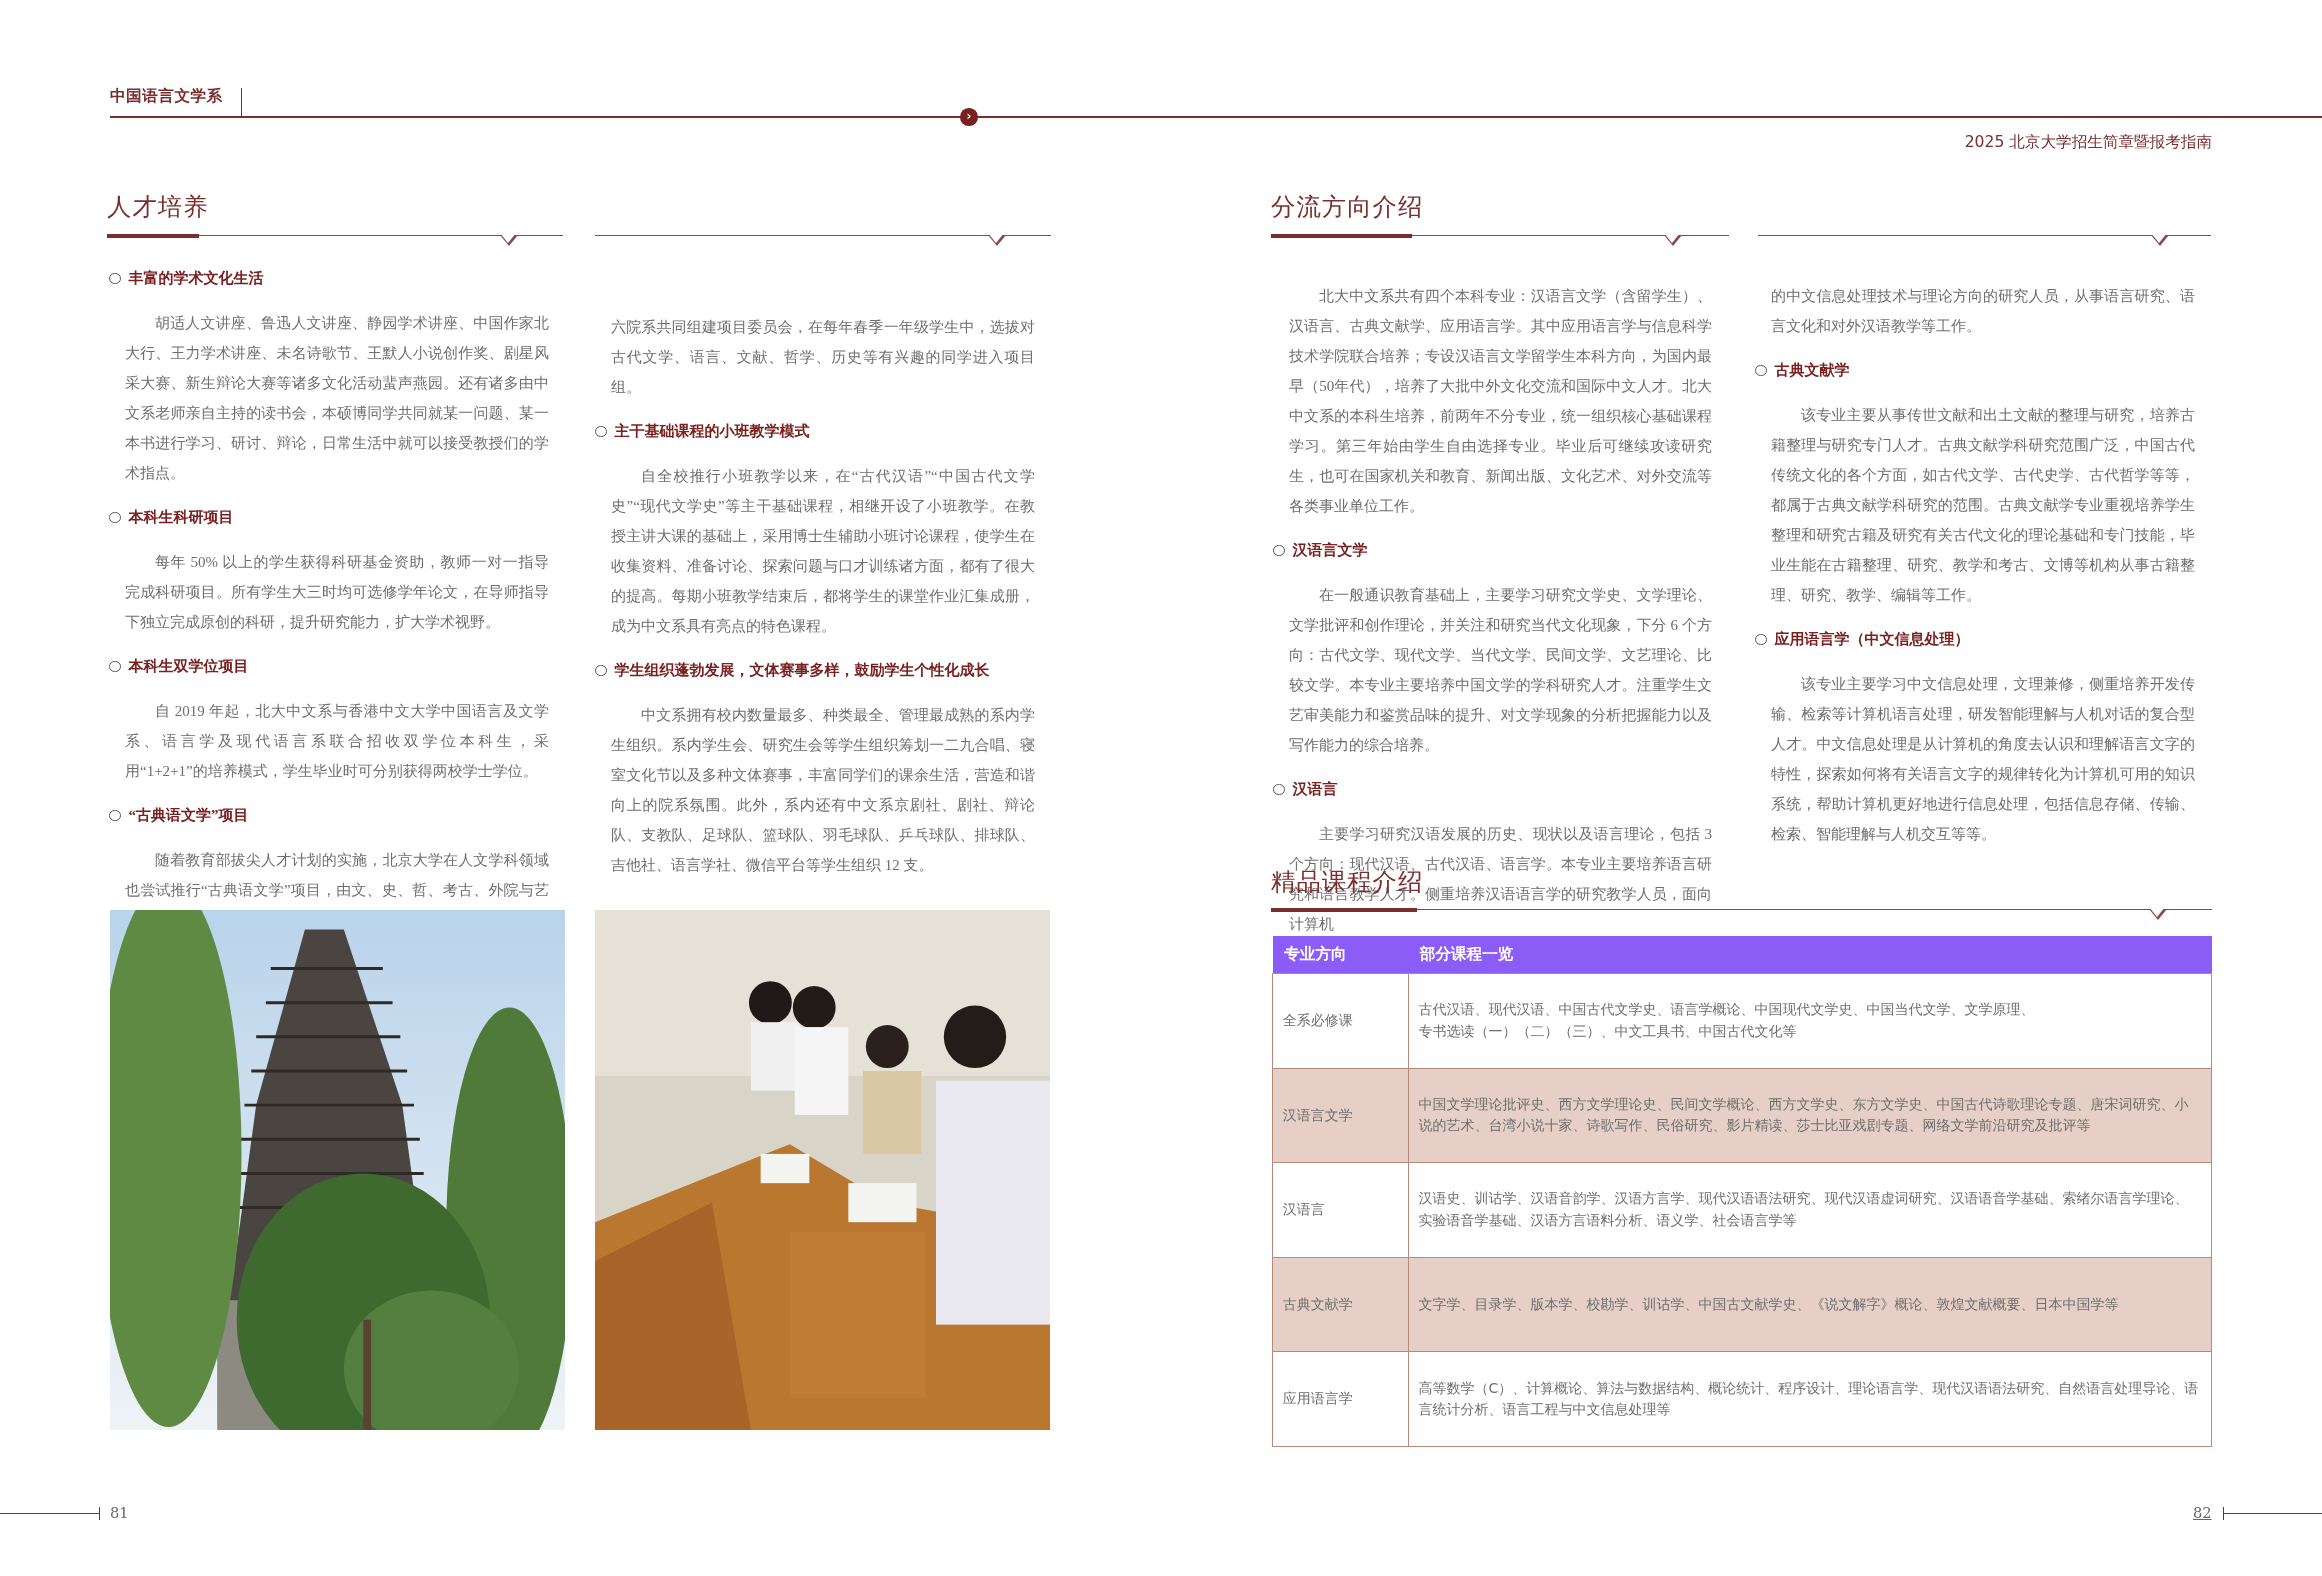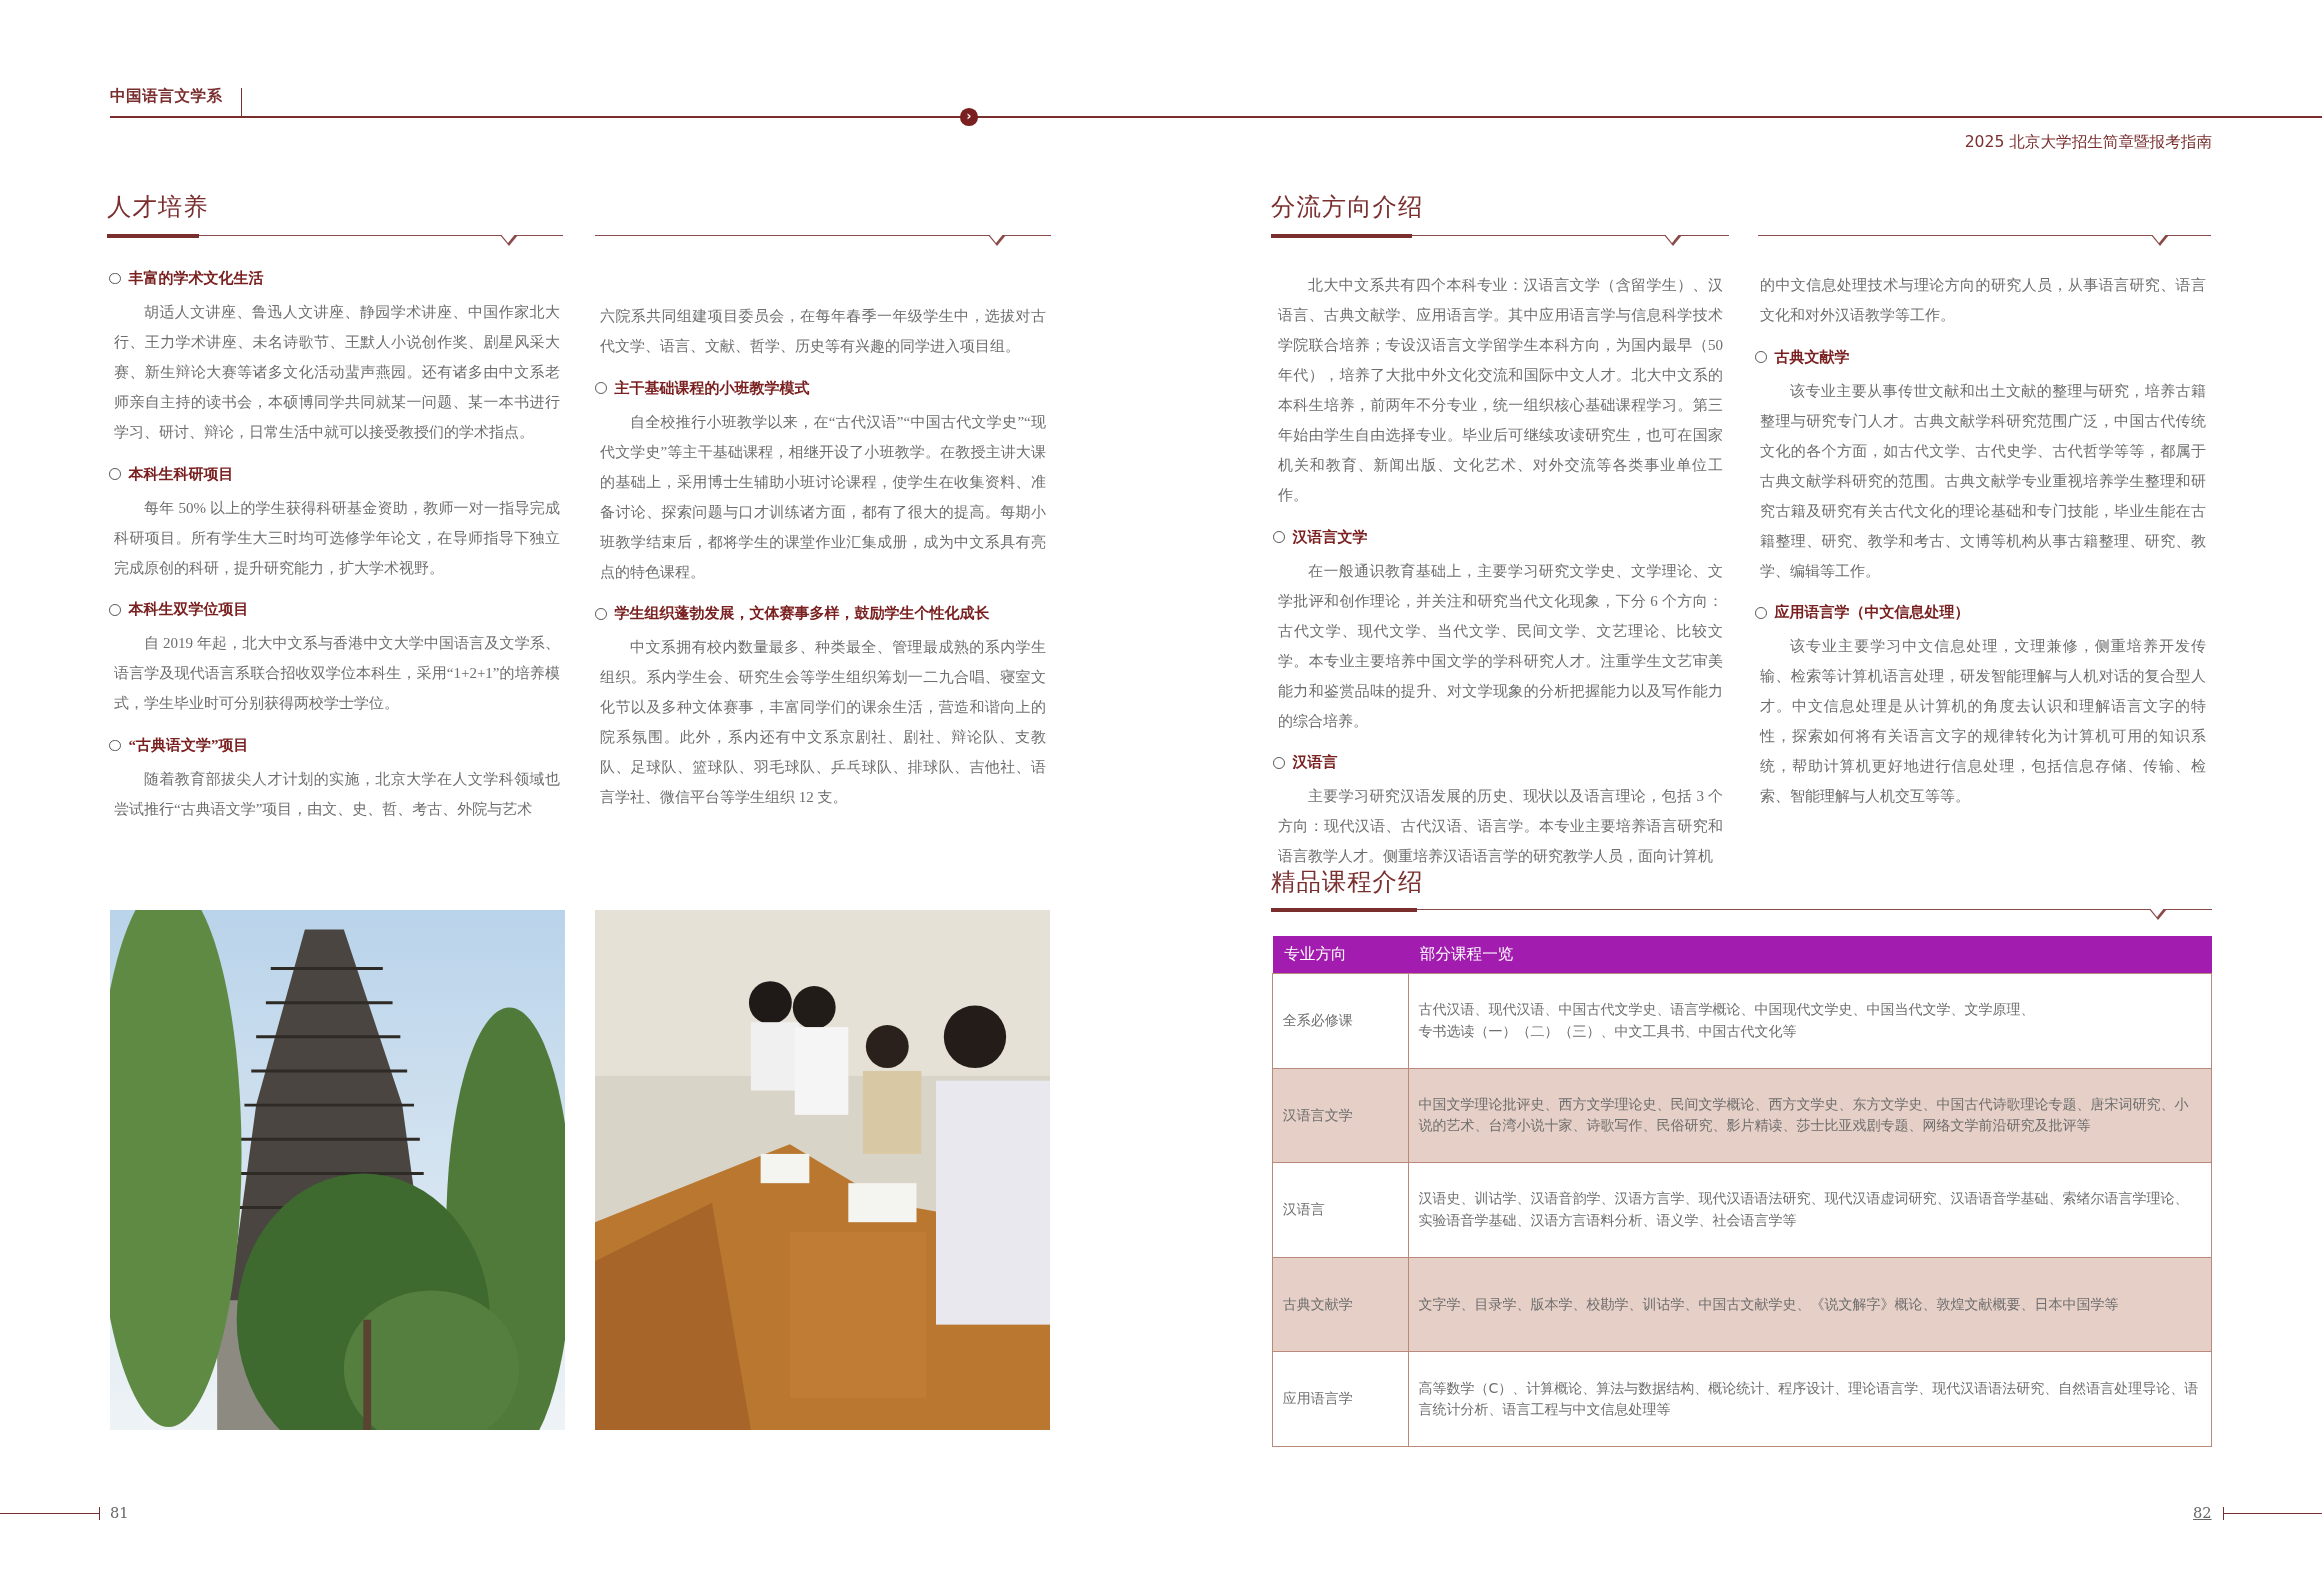--- a/index.html
+++ b/index.html
@@ -21,33 +21,33 @@
   
   .sec-title { font-size: 24.4px; color: #7a2e2e; font-weight: normal; letter-spacing: 1px; }
   .rule-wrap { height: 13.7px; }
   .rule-line { position: absolute; left: 0; right: 0; top: 0; height: 1px; background: #8a4a4a; }
   .rule-thick { position: absolute; left: 0; top: -1px; height: 3.9px; background: #7a2e2e; }
   .rule-notch { position: absolute; top: 0; width: 0; height: 0; border-left: 9.8px solid transparent; border-right: 9.8px solid transparent; border-top: 11.7px solid #8a4a4a; }
   .rule-notch::after { content: ""; position: absolute; left: -8.8px; top: -12.7px; border-left: 8.8px solid transparent; border-right: 8.8px solid transparent; border-top: 10.7px solid #ffffff; }
 
   
   .col { font-size: 15px; line-height: 30px; color: #6e6e6e; text-align: justify; font-family: Liberation Serif, serif; }
-  .col p { margin: 5px; text-indent: 2em; }
+  .col p { margin: 16px; text-indent: 2em; }
   .col p.noindent { text-indent: 0; }
   .sub-h { margin: 13.7px 0 2px 0; font-weight: bold; color: #7a2020; font-size: 15px; line-height: 27px; display: flex; align-items: center; }
   .sub-h:first-child { margin-top: 0; }
   .circle { display: inline-block; width: 9.8px; height: 9.8px; border: 1.6px solid #555; border-radius: 50%; margin-right: 7.8px; flex: none; }
 
   
   .photo { overflow: hidden; }
   .photo svg { display: block; width: 100%; height: 100%; }
 
   
   .course-table { border-collapse: collapse; width: 940px; font-size: 14px; }
-  .course-table th { background: #a21caf; color: #ffffff; font-weight: normal; font-size: 15.6px; text-align: left; padding: 0 11.7px; height: 37px; }
+  .course-table th { background: #8b5cf6; color: #ffffff; font-weight: bold; font-size: 15.6px; text-align: left; padding: 0 11.7px; height: 37px; }
   .course-table td { border: 1px solid #b98a7c; color: #6e6e6e; padding: 7.8px 9.8px; line-height: 21.5px; vertical-align: middle; }
   .course-table td.c1 { width: 115px; margin-left: 16px; }
   .course-table tr.alt td { background: #e5cfc6; }
   .course-table tr.r0 td { height: 78px; }
   .course-table tr.r1 td { height: 78px; }
   .course-table tr.r2 td { height: 78px; }
   .course-table tr.r3 td { height: 78px; }
   .course-table tr.r4 td { height: 78px; }
 
   

